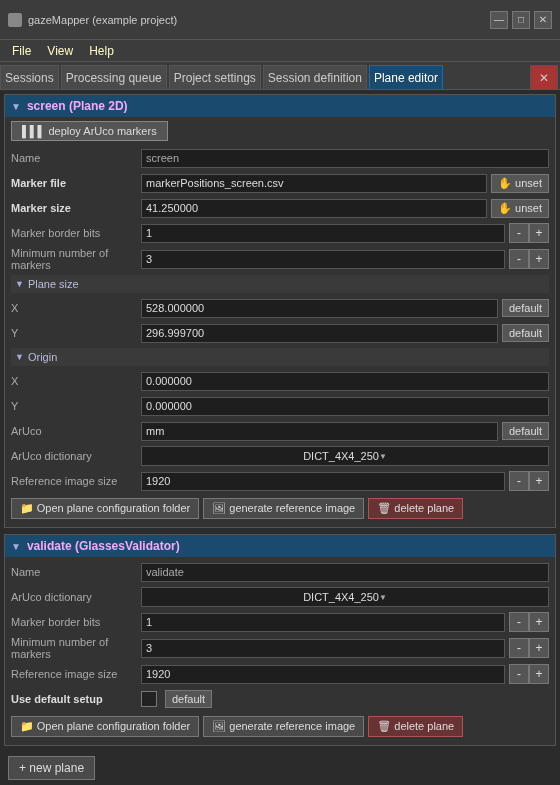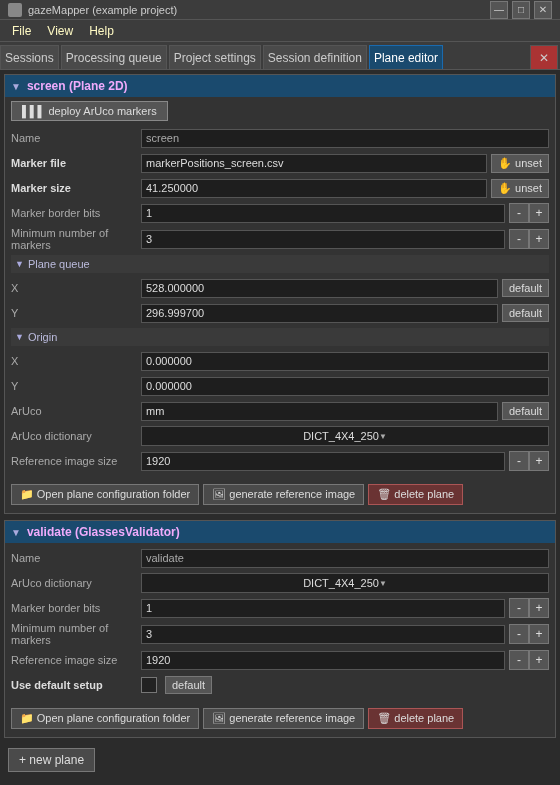--- a/index.html
+++ b/index.html
@@ -9,21 +9,21 @@
       background: #2b2b2b;
       width: 560px;
       height: 785px;
       overflow: hidden;
       color: #ddd;
     }
     .titlebar {
       background: #3c3c3c;
       display: flex;
       align-items: center;
-      height: 20px;
+      height: 40px;
       padding: 0 8px;
       border-bottom: 1px solid #555;
     }
     .titlebar-icon {
       width: 14px; height: 14px;
       background: #888;
       margin-right: 6px;
       border-radius: 2px;
     }
     .titlebar-title {
@@ -216,21 +216,21 @@
       height: 20px;
       display: flex; align-items: center; justify-content: center;
     }
     .dropdown-arrow {
       font-size: 8px;
       color: #aaa;
     }
     .action-row {
       display: flex;
       gap: 4px;
-      margin-top: 12px;
+      margin-top: 6px;
       margin-bottom: 4px;
       flex-wrap: wrap;
     }
     .action-btn {
       background: #4a4a4a;
       border: 1px solid #777;
       color: #ddd;
       padding: 3px 8px;
       font-size: 11px;
       cursor: pointer;
@@ -338,21 +338,21 @@
         <input class="field-input" value="3" style="">
         <div class="plus-minus">
           <div class="pm-btn">-</div>
           <div class="pm-btn">+</div>
         </div>
       </div>
 
       
       <div class="section-header">
         <span class="triangle">▼</span>
-        <span class="section-title">Plane queue</span>
+        <span class="section-title">Plane size</span>
       </div>
       <div class="field-row">
         <span class="field-label">X</span>
         <input class="field-input" value="528.000000" style="">
         <button class="default-btn">default</button>
       </div>
       <div class="field-row">
         <span class="field-label">Y</span>
         <input class="field-input" value="296.999700" style="">
         <button class="default-btn">default</button>

